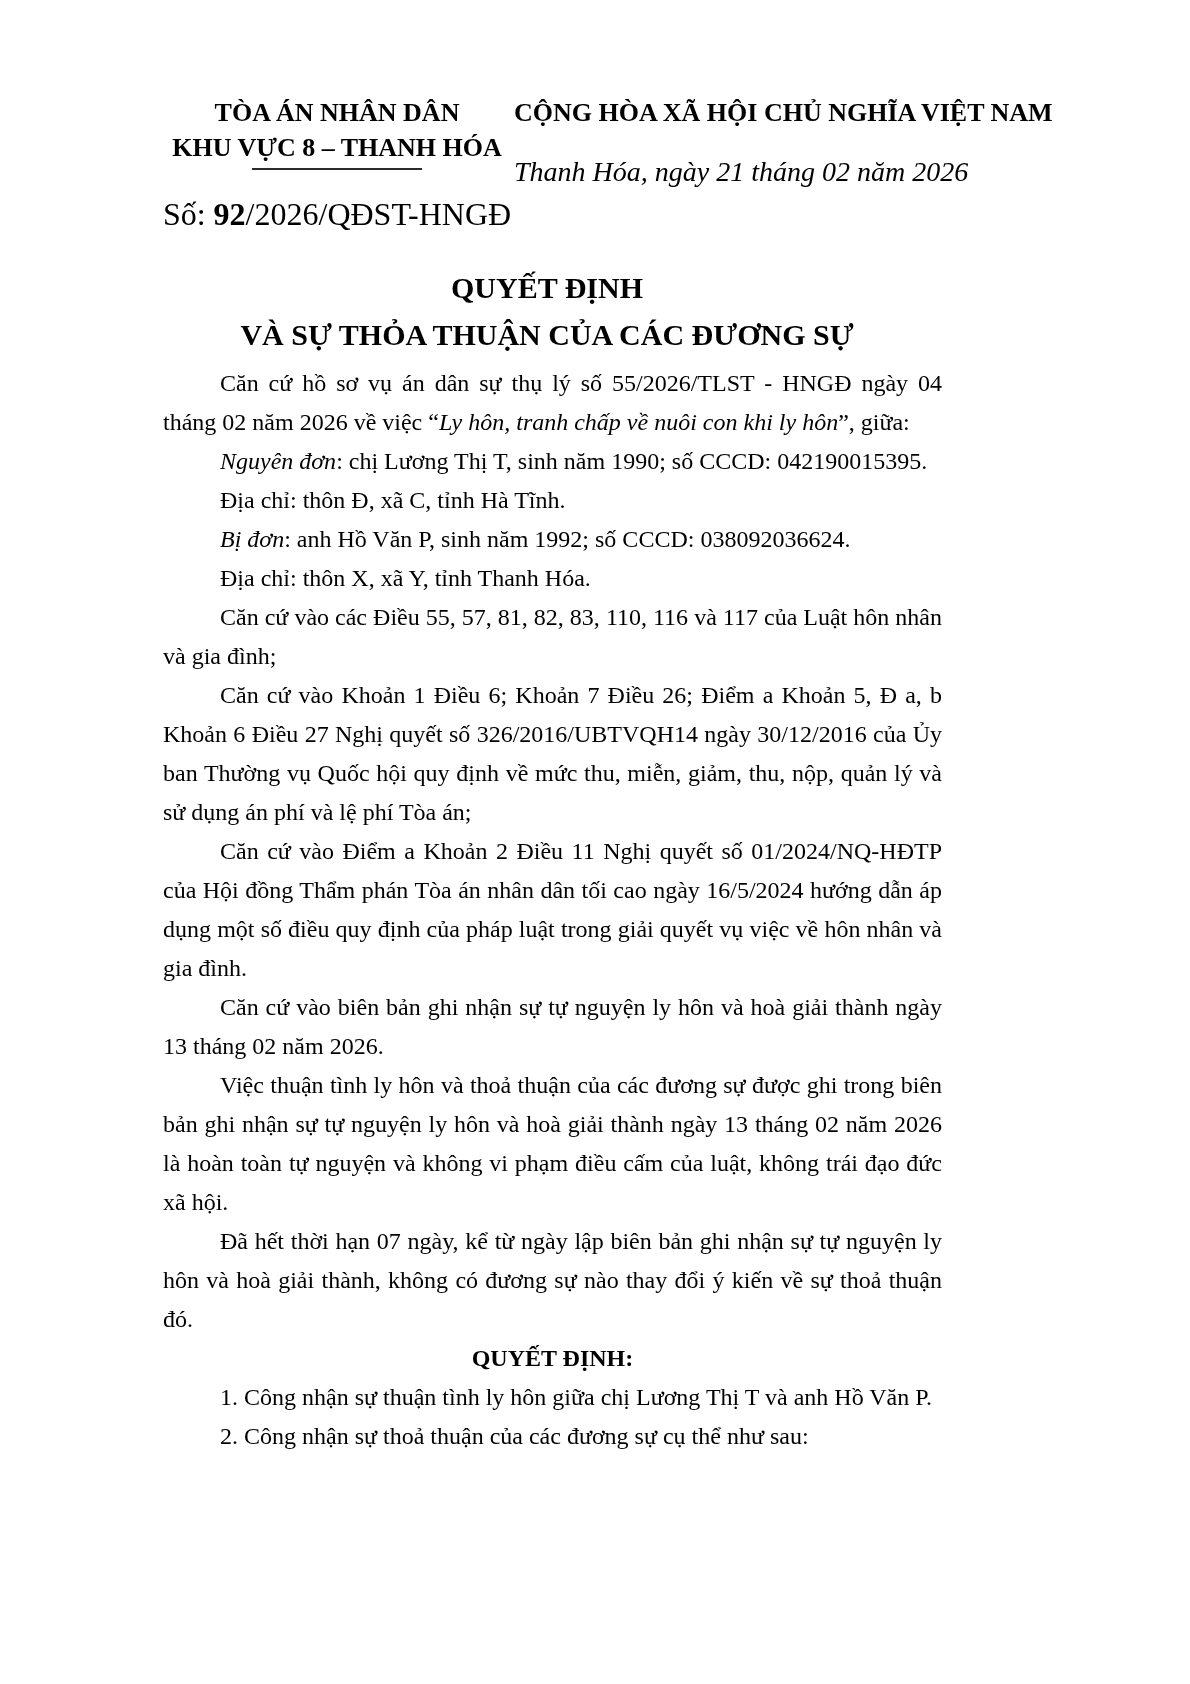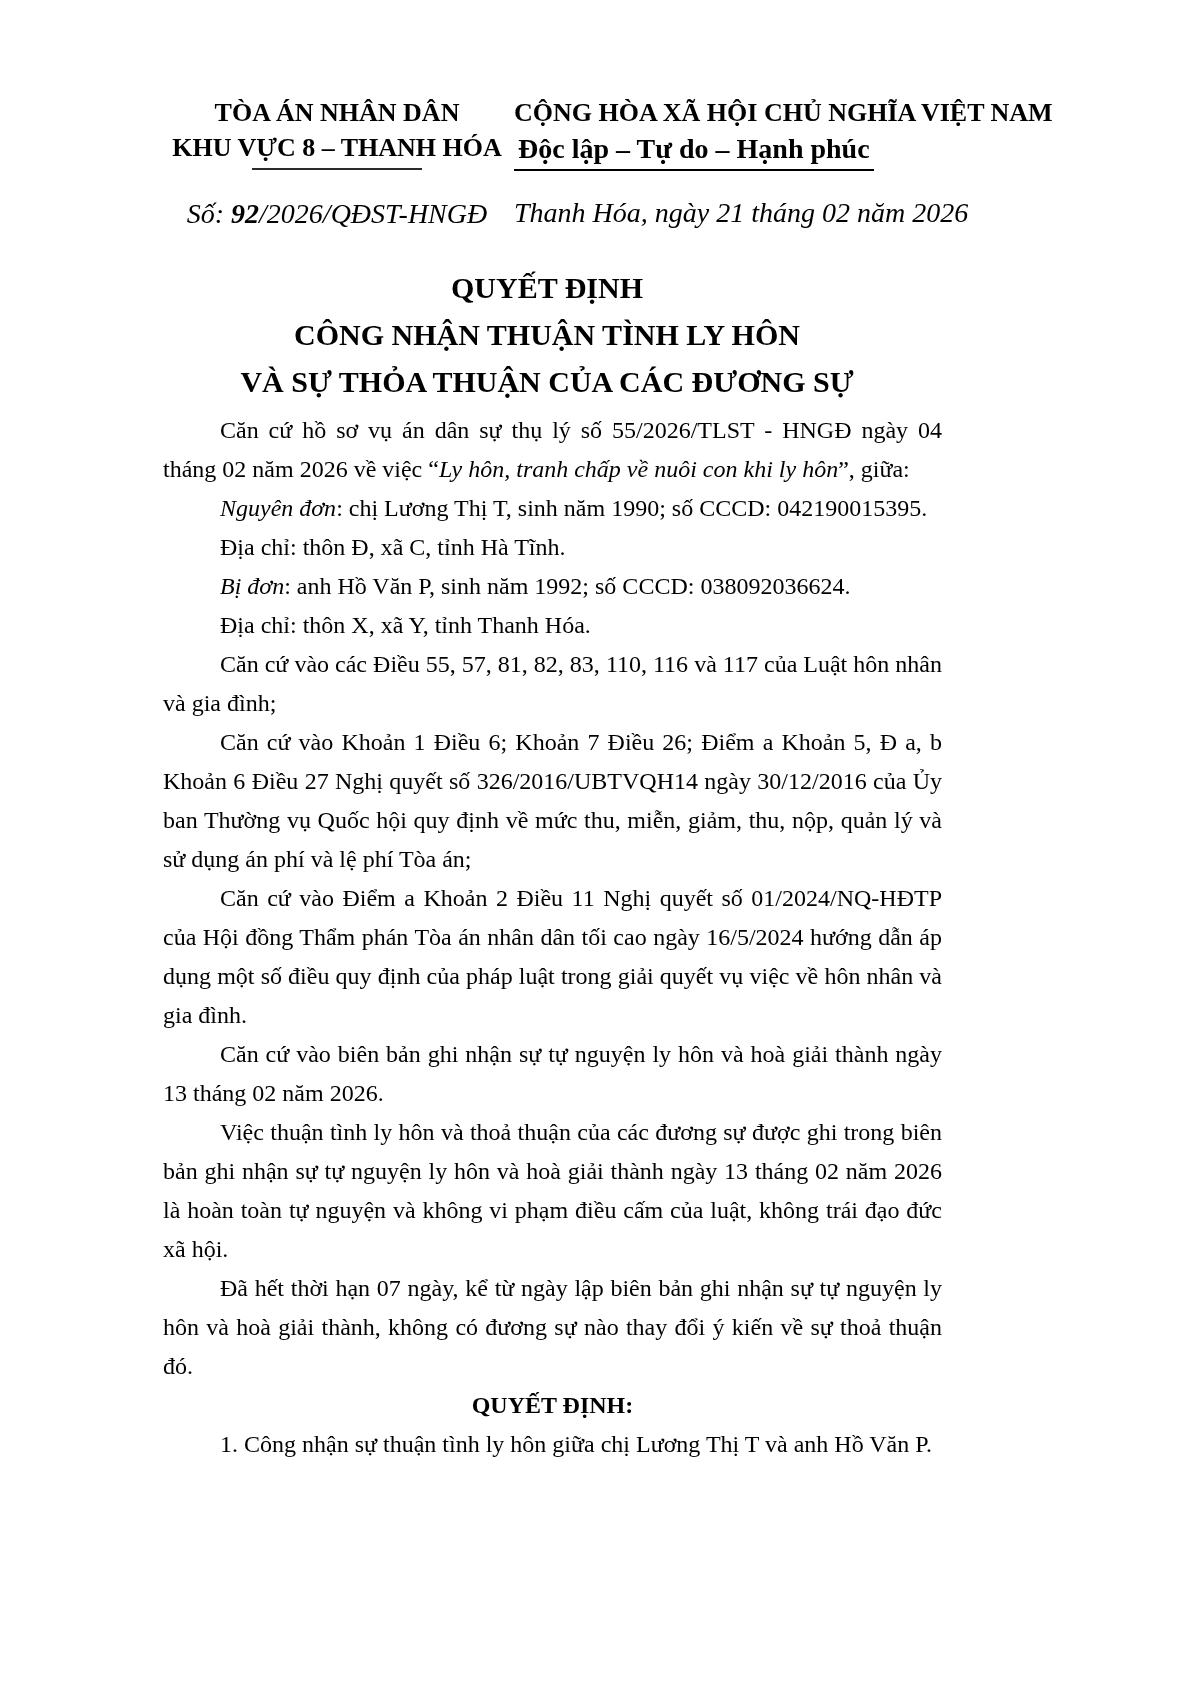--- a/index.html
+++ b/index.html
@@ -33,25 +33,24 @@
     line-height: 35px;
     white-space: nowrap;
   }
   .rule {
     width: 170px;
     height: 2px;
     background: #2b2b2b;
     margin: 3px auto 0 auto;
   }
   .doc-number {
-    font-size: 28px;
+    font-size: 32px;
     line-height: 36px;
     margin-top: 26px;
     white-space: nowrap;
-    font-style: italic;
   }
   .motto {
     display: inline-block;
     font-size: 28px;
     font-weight: bold;
     line-height: 38px;
     border-bottom: 2px solid #000;
     padding: 0 4px 1px 4px;
     white-space: nowrap;
   }
@@ -98,28 +97,26 @@
 
   <div class="header">
     <div class="header-left">
       <div class="org-line">TÒA ÁN NHÂN DÂN</div>
       <div class="org-line">KHU VỰC 8 – THANH HÓA</div>
       <div class="rule"></div>
       <div class="doc-number"><span>Số: </span><span class="bold">92</span><span>/2026/QĐST-HNGĐ</span></div>
     </div>
     <div class="header-right">
       <div class="org-line">CỘNG HÒA XÃ HỘI CHỦ NGHĨA VIỆT NAM</div>
-      <div><span class="motto">Độc lập – Tự do – Hạnh phúc</span></div>
       <div class="date-line">Thanh Hóa, ngày 21 tháng 02 năm 2026</div>
     </div>
   </div>
 
   <div class="title-block">
     <div class="title-line">QUYẾT ĐỊNH</div>
-    <div class="title-line">CÔNG NHẬN THUẬN TÌNH LY HÔN</div>
     <div class="title-line">VÀ SỰ THỎA THUẬN CỦA CÁC ĐƯƠNG SỰ</div>
   </div>
 
   <div class="body">
     <p><span>Căn cứ hồ sơ vụ án dân sự thụ lý số 55/2026/TLST - HNGĐ ngày 04 tháng 02 năm 2026 về việc “</span><span class="italic">Ly hôn, tranh chấp về nuôi con khi ly hôn</span><span>”, giữa:</span></p>
 
     <p><span class="italic">Nguyên đơn</span><span>: chị Lương Thị T, sinh năm 1990; số CCCD: 042190015395.</span></p>
     <p>Địa chỉ: thôn Đ, xã C, tỉnh Hà Tĩnh.</p>
 
     <p><span class="italic">Bị đơn</span><span>: anh Hồ Văn P, sinh năm 1992; số CCCD: 038092036624.</span></p>
@@ -130,15 +127,16 @@
     <p>Căn cứ vào Điểm a Khoản 2 Điều 11 Nghị quyết số 01/2024/NQ-HĐTP của Hội đồng Thẩm phán Tòa án nhân dân tối cao ngày 16/5/2024 hướng dẫn áp dụng một số điều quy định của pháp luật trong giải quyết vụ việc về hôn nhân và gia đình.</p>
     <p>Căn cứ vào biên bản ghi nhận sự tự nguyện ly hôn và hoà giải thành ngày 13 tháng 02 năm 2026.</p>
 
 
     <p>Việc thuận tình ly hôn và thoả thuận của các đương sự được ghi trong biên bản ghi nhận sự tự nguyện ly hôn và hoà giải thành ngày 13 tháng 02 năm 2026 là hoàn toàn tự nguyện và không vi phạm điều cấm của luật, không trái đạo đức xã hội.</p>
     <p>Đã hết thời hạn 07 ngày, kể từ ngày lập biên bản ghi nhận sự tự nguyện ly hôn và hoà giải thành, không có đương sự nào thay đổi ý kiến về sự thoả thuận đó.</p>
 
     <p class="center-heading">QUYẾT ĐỊNH:</p>
 
     <p>1. Công nhận sự thuận tình ly hôn giữa chị Lương Thị T và anh Hồ Văn P.</p>
+    <p>2. Công nhận sự thoả thuận của các đương sự cụ thể như sau:</p>
   </div>
 
 </div>
 
 </body></html>

